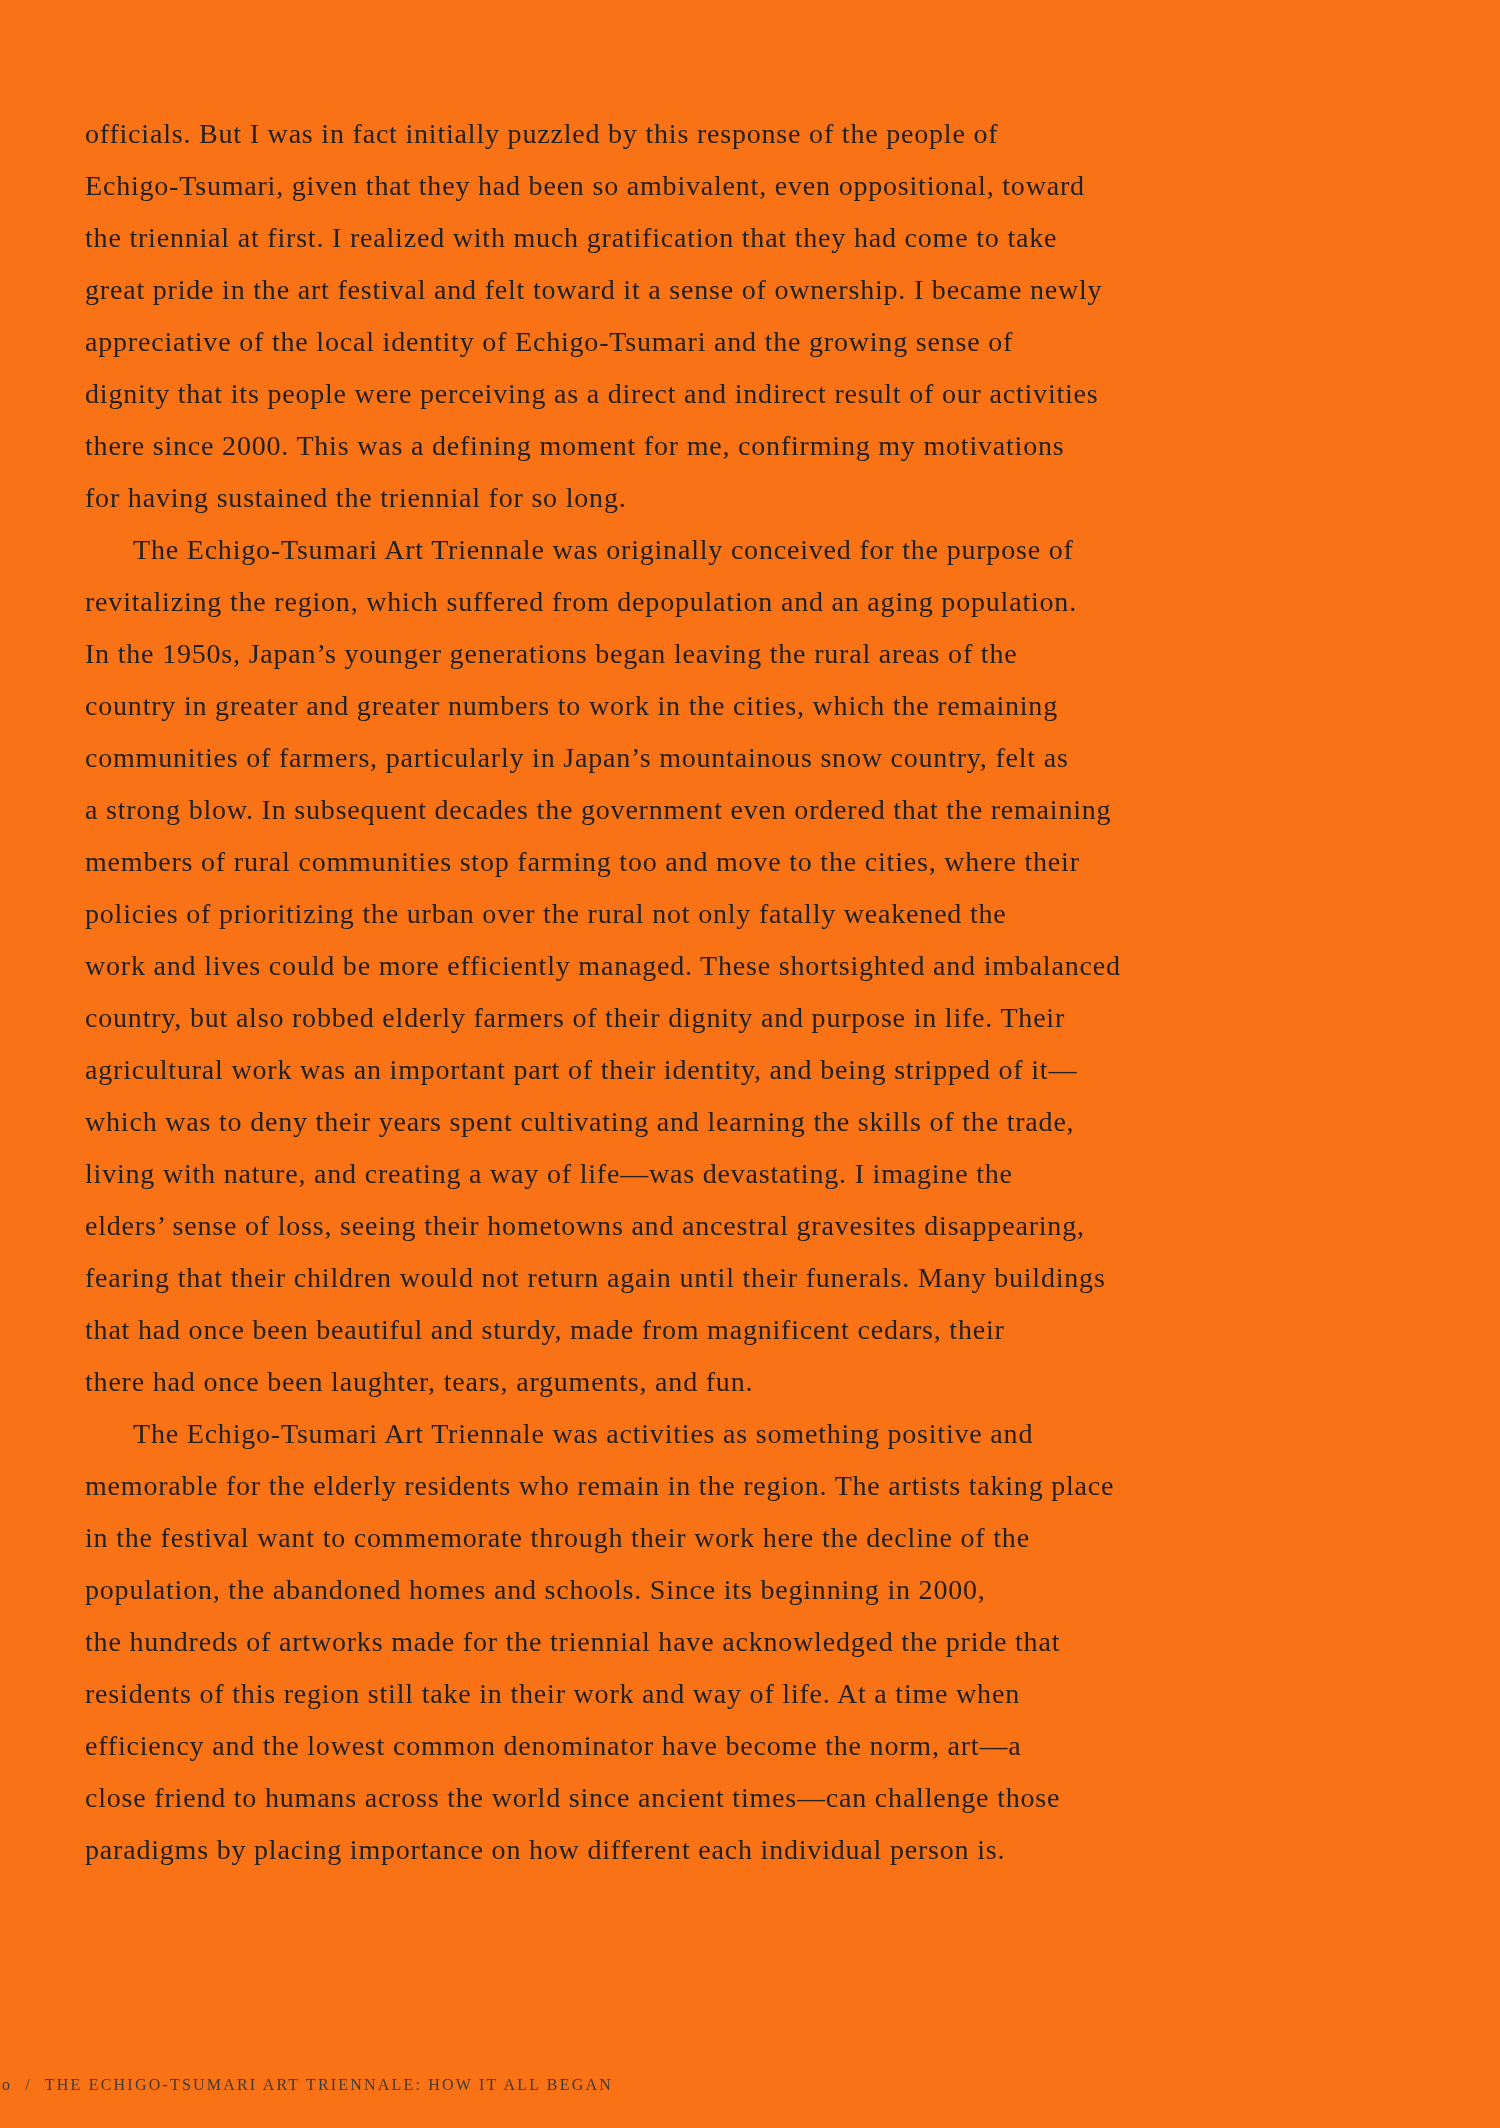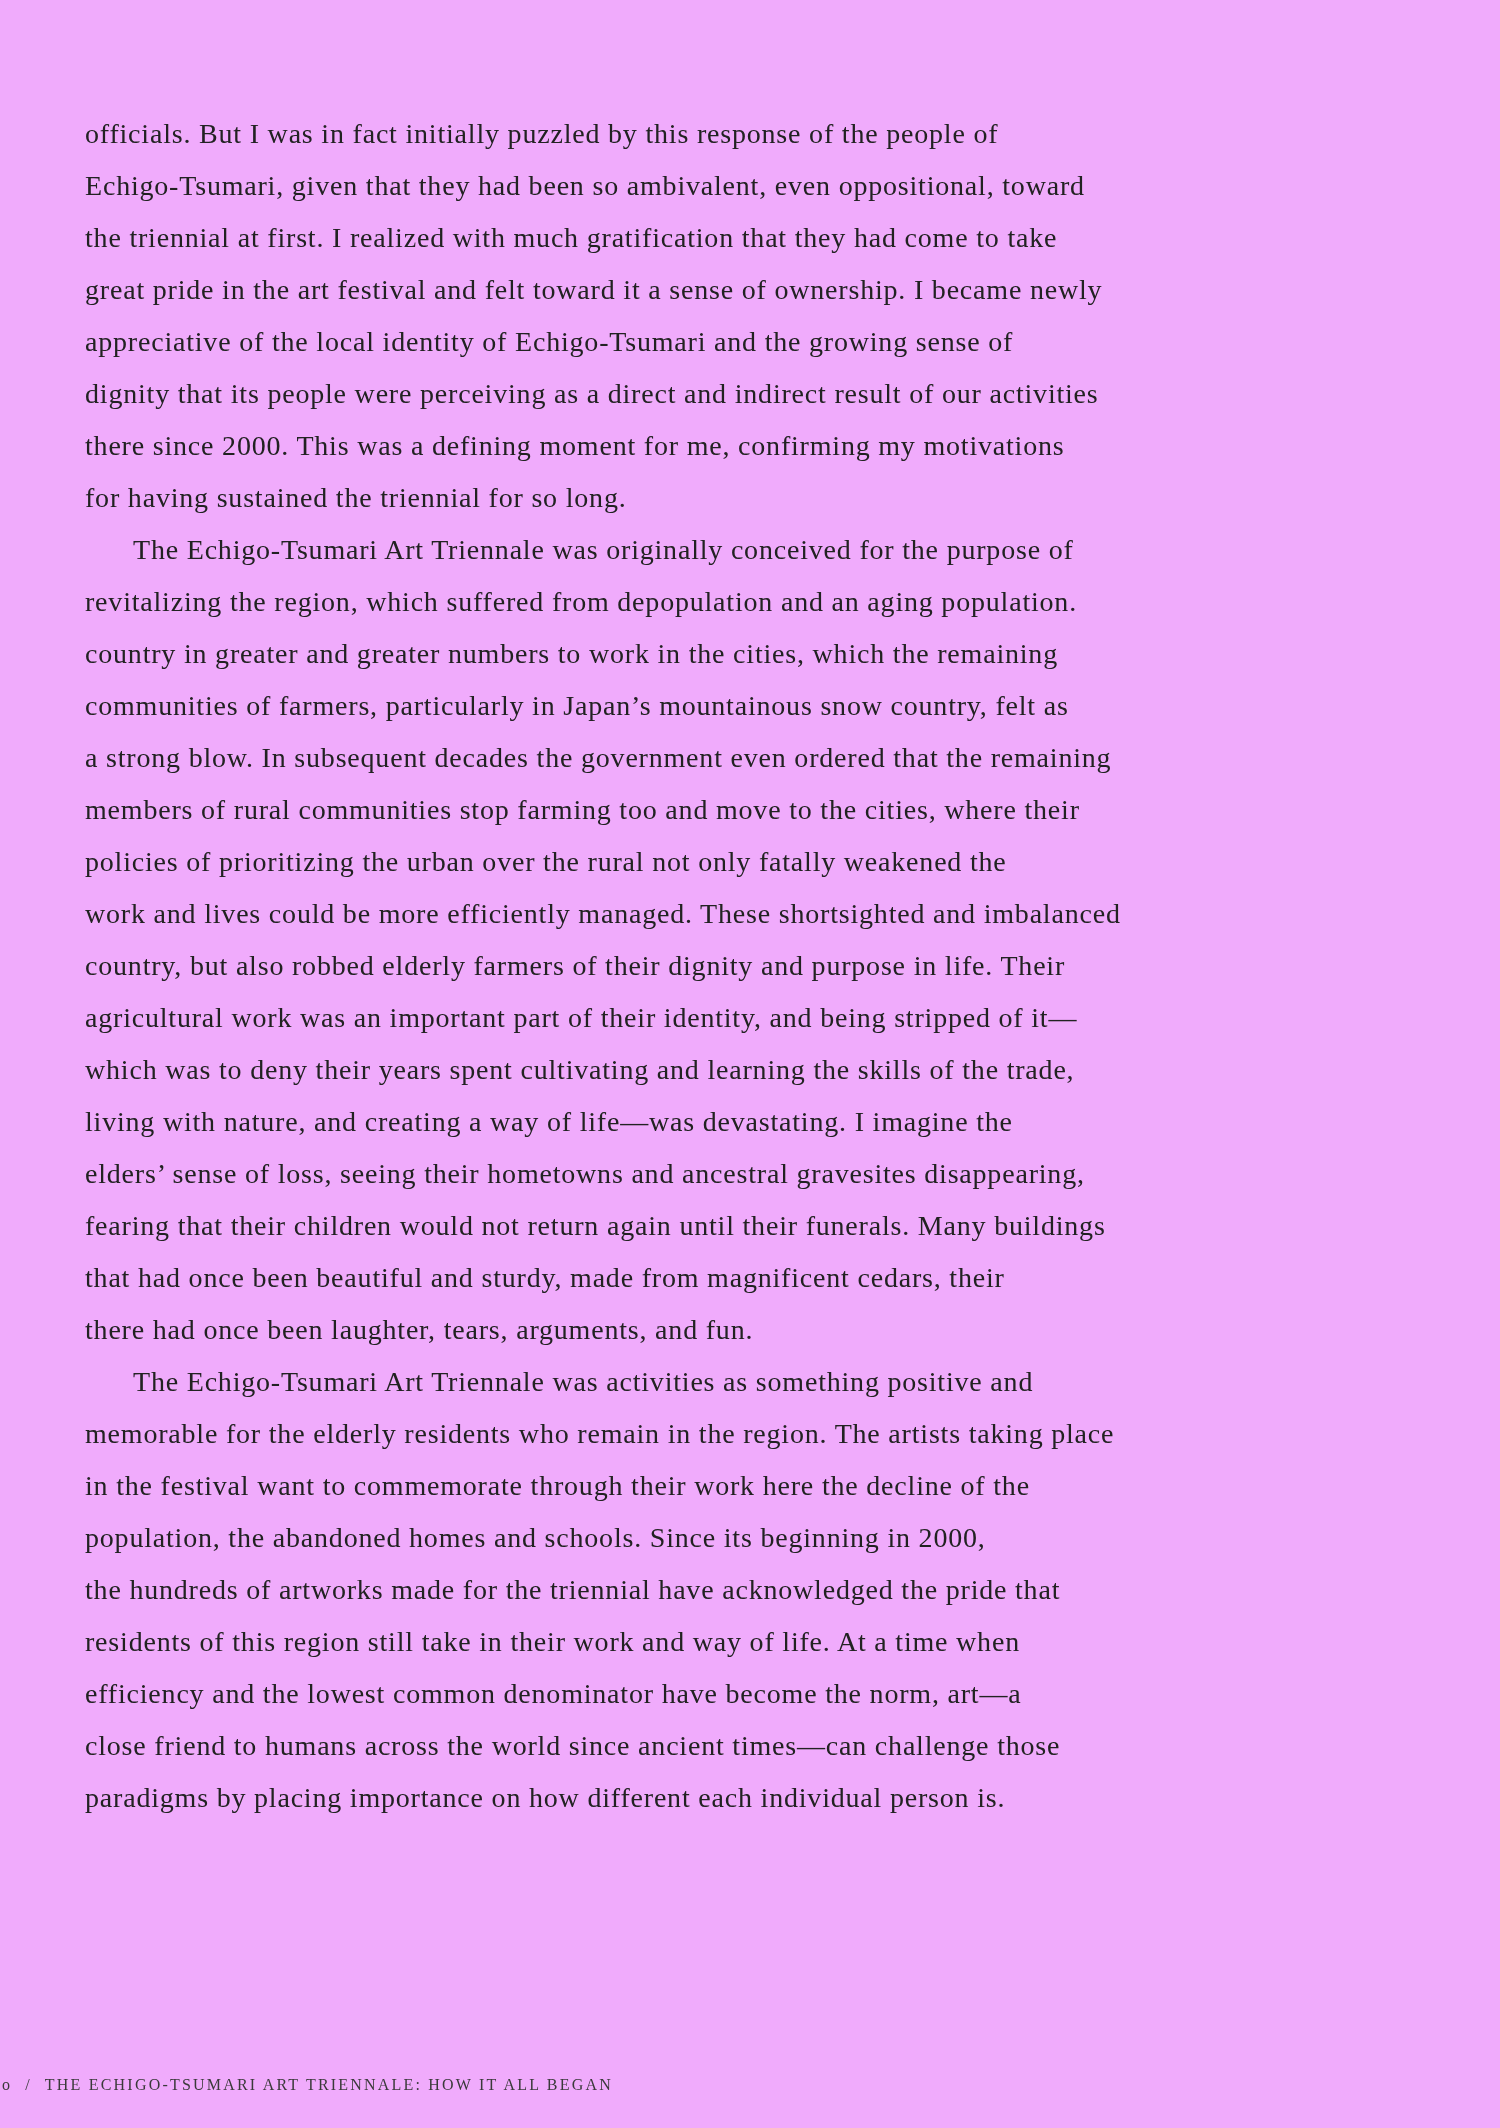--- a/index.html
+++ b/index.html
@@ -4,21 +4,21 @@
 <style>
   html, body {
     margin: 0;
     padding: 0;
     background: #ffffff;
   }
   .page {
     position: relative;
     width: 1500px;
     height: 2128px;
-    background: #f0abfc;
+    background: #f97316;
     overflow: hidden;
     font-family: "Liberation Serif", "DejaVu Serif", serif;
   }
   .text-block {
     position: absolute;
     left: 85px;
     top: 108px;
     width: 1260px;
     color: #222222;
     font-size: 28px;
@@ -61,20 +61,21 @@
         <div class="line">the triennial at first. I realized with much gratification that they had come to take</div>
         <div class="line">great pride in the art festival and felt toward it a sense of ownership. I became newly</div>
         <div class="line">appreciative of the local identity of Echigo-Tsumari and the growing sense of</div>
         <div class="line">dignity that its people were perceiving as a direct and indirect result of our activities</div>
         <div class="line">there since 2000. This was a defining moment for me, confirming my motivations</div>
         <div class="line">for having sustained the triennial for so long.</div>
       </div>
       <div class="paragraph indent">
         <div class="line">The Echigo-Tsumari Art Triennale was originally conceived for the purpose of</div>
         <div class="line">revitalizing the region, which suffered from depopulation and an aging population.</div>
+        <div class="line">In the 1950s, Japan’s younger generations began leaving the rural areas of the</div>
         <div class="line">country in greater and greater numbers to work in the cities, which the remaining</div>
         <div class="line">communities of farmers, particularly in Japan’s mountainous snow country, felt as</div>
         <div class="line">a strong blow. In subsequent decades the government even ordered that the remaining</div>
         <div class="line">members of rural communities stop farming too and move to the cities, where their</div>
         <div class="line">policies of prioritizing the urban over the rural not only fatally weakened the</div>
         <div class="line">work and lives could be more efficiently managed. These shortsighted and imbalanced</div>
         <div class="line">country, but also robbed elderly farmers of their dignity and purpose in life. Their</div>
         <div class="line">agricultural work was an important part of their identity, and being stripped of it—</div>
         <div class="line">which was to deny their years spent cultivating and learning the skills of the trade,</div>
         <div class="line">living with nature, and creating a way of life—was devastating. I imagine the</div>

